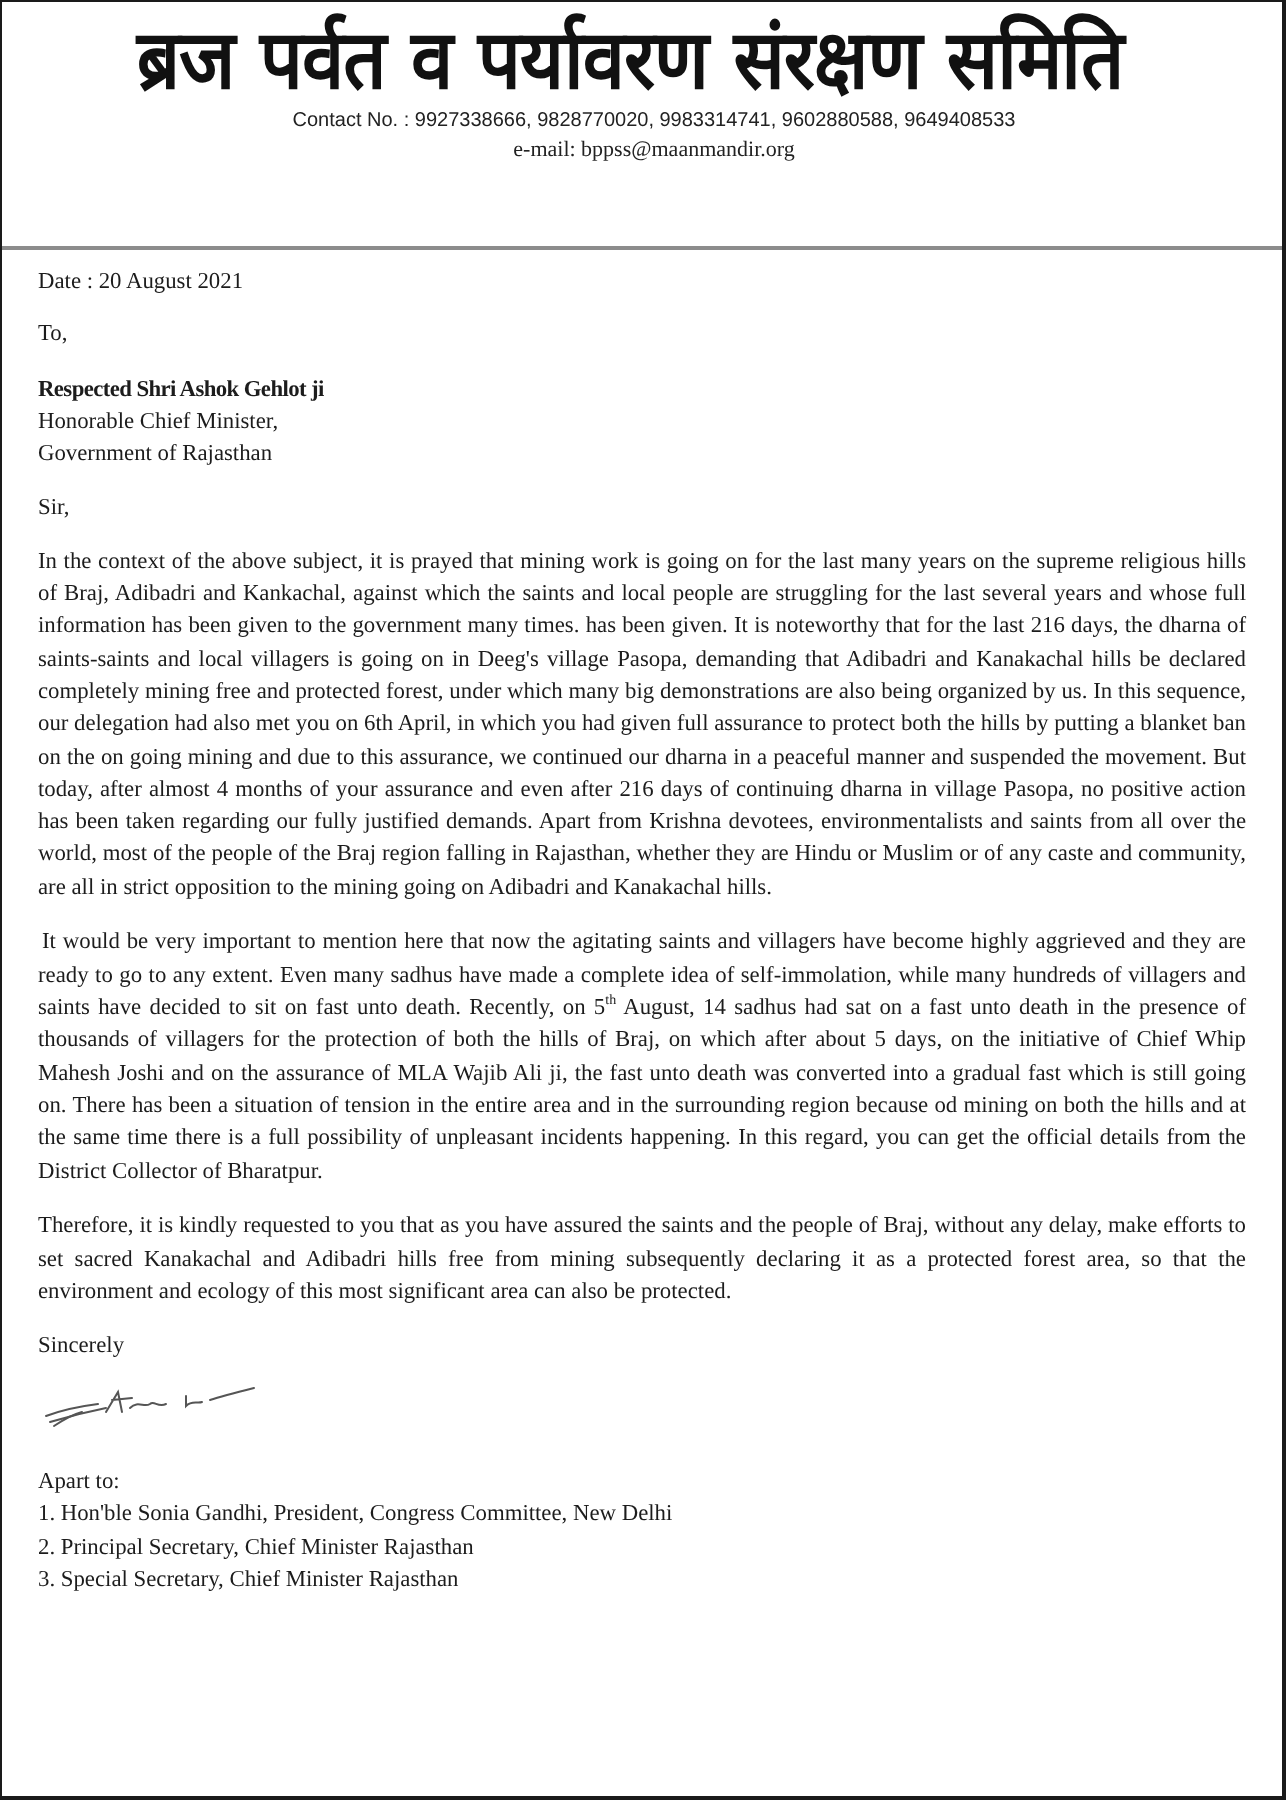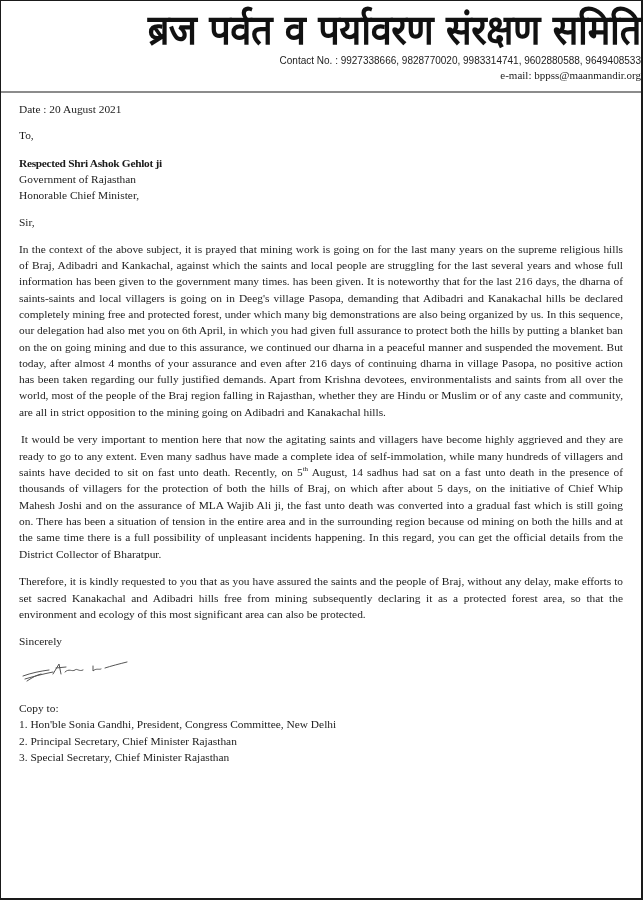--- a/index.html
+++ b/index.html
@@ -9,23 +9,23 @@
       width: 643px; height: 900px;
       box-sizing: border-box;
       border: 1px solid #1a1a1a;
       border-right-width: 2px;
       border-bottom-width: 2px;
       background: #ffffff;
       color: #1c1c1c;
       font-family: "Liberation Serif", "DejaVu Serif", serif;
     }
     .letterhead {
-      height: 92px;
+      height: 124px;
       border-bottom: 2px solid #8c8c8c;
-      text-align: right;
+      text-align: center;
       box-sizing: border-box;
       padding-top: 6px;
     }
     .org-name {
       font-family: "DejaVu Serif", "Liberation Serif", serif;
       font-size: 38px;
       line-height: 46px;
       font-weight: bold;
       letter-spacing: -0.5px;
       color: #111;
@@ -95,22 +95,22 @@
     <div class="contact">Contact No. : 9927338666, 9828770020, 9983314741, 9602880588, 9649408533</div>
     <div class="email">e-mail: bppss@maanmandir.org</div>
   </div>
 
   <div class="body">
     <div class="date">Date : 20 August 2021</div>
     <div class="to">To,</div>
 
     <div class="recipient">
       <div class="name">Respected Shri Ashok Gehlot  ji</div>
+      <div>Honorable Chief Minister,</div>
       <div>Government of Rajasthan</div>
-      <div>Honorable Chief Minister,</div>
     </div>
 
 
     <div class="salutation">Sir,</div>
 
     <p class="para">In the context of the above subject, it is prayed that mining work is going on for the last many years on the supreme religious hills of Braj, Adibadri and Kankachal, against which the saints and local people are struggling for the last several years and whose full information has been given to the government many times. has been given. It is noteworthy that for the last 216 days, the dharna of saints-saints and local villagers is going on in Deeg's village Pasopa, demanding that Adibadri and Kanakachal hills be declared completely mining free and protected forest, under which many big demonstrations are also being organized by us. In this sequence, our delegation had also met you on 6th April, in which you had given full assurance to protect both the hills by putting a blanket ban on the on going mining and due to this assurance, we continued our dharna in a peaceful manner and suspended the movement. But today, after almost 4 months of your assurance and even after 216 days of continuing dharna in village Pasopa, no positive action has been taken regarding our fully justified demands. Apart from Krishna devotees, environmentalists and saints from all over the world, most of the people of the Braj region falling in Rajasthan, whether they are Hindu or Muslim or of any caste and community, are all in strict opposition to the mining going on Adibadri and Kanakachal hills.</p>
 
     <p class="para indent"><span>It would be very important to mention here that now the agitating saints and villagers have become highly aggrieved and they are ready to go to any extent. Even many sadhus have made a complete idea of self-immolation, while many hundreds of villagers and saints have decided to sit on fast unto death. Recently, on 5</span><sup>th</sup><span>  August, 14 sadhus had sat on a fast unto death in the presence of thousands of villagers for the protection of both the hills of Braj, on which after about 5 days, on the initiative of Chief Whip Mahesh Joshi and on the assurance of MLA Wajib Ali ji, the fast unto death was converted into a gradual fast which is still going on. There has been a situation of tension in the entire area and in the surrounding region because od mining on both the hills and at the same time there is a full possibility of unpleasant incidents happening. In this regard, you can get the official details from the District Collector of Bharatpur.</span></p>
 
     <p class="para">Therefore, it is kindly requested to you that as you have assured the saints and the people of Braj, without any delay, make efforts to set sacred Kanakachal and Adibadri hills free from mining subsequently declaring it as a protected forest area, so that the environment and ecology of this most significant area can also be protected.</p>
@@ -122,20 +122,20 @@
         <path d="M4 20 C 12 17, 22 15, 30 14 M6 23 C 16 20, 24 18, 34 16"></path>
         <path d="M8 25 C 14 21, 18 19, 22 18"></path>
         <path d="M34 18 L 40 8 L 42 18 M37 12 L 47 11"></path>
         <path d="M46 16 C 50 12, 53 16, 56 14 C 58 12, 60 16, 64 14"></path>
         <path d="M74 10 L 74 15 C 77 12, 80 14, 82 13"></path>
         <path d="M86 12 C 92 10, 100 8, 108 6"></path>
       </g>
     </svg>
 
 
-    <div class="copy-label">Copy to:</div>
+    <div class="copy-label">Apart to:</div>
     <ul class="copy-list">
       <li>1. Hon'ble Sonia Gandhi, President, Congress Committee, New Delhi</li>
       <li>2. Principal Secretary, Chief Minister Rajasthan</li>
       <li>3. Special Secretary, Chief Minister Rajasthan</li>
     </ul>
   </div>
 </div>
 
 </body></html>

